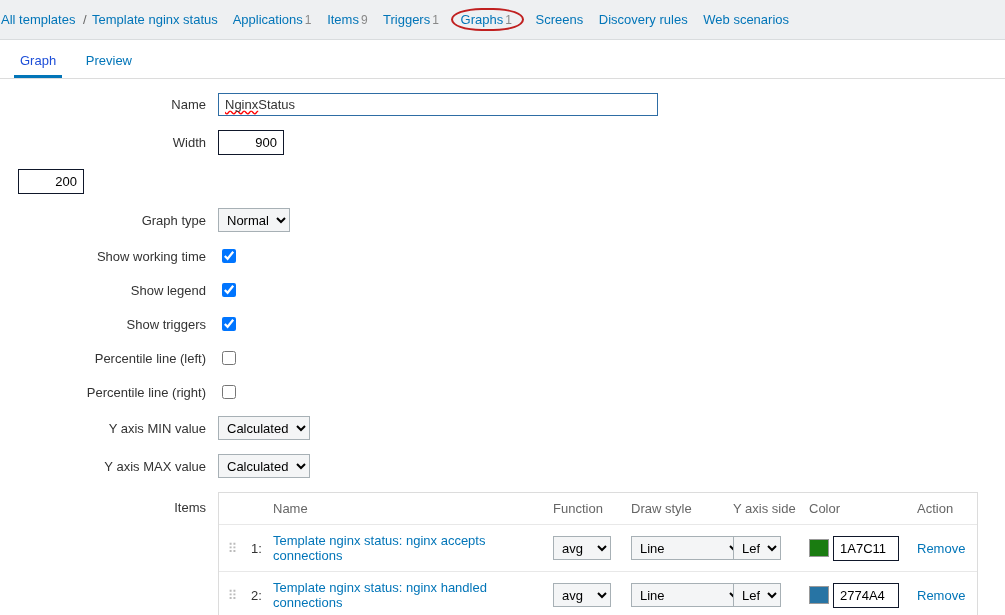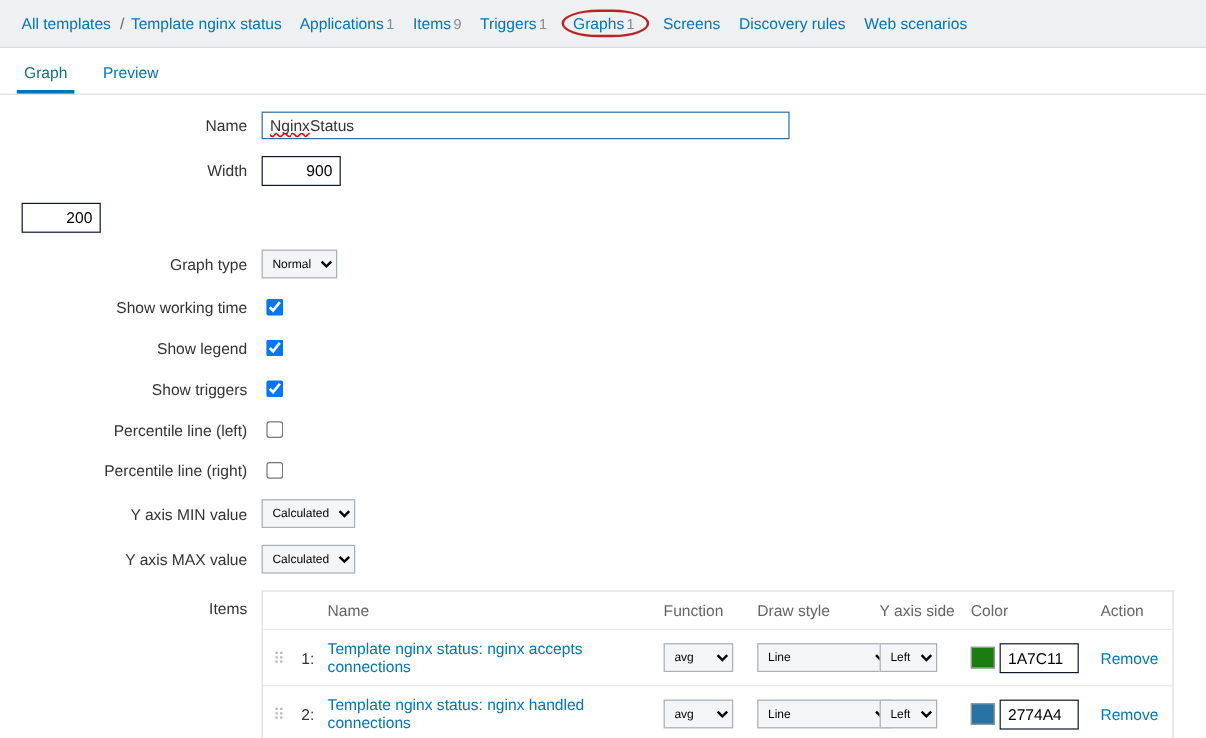--- a/index.html
+++ b/index.html
@@ -5,21 +5,21 @@
   * { box-sizing: border-box; }
   body {
     margin: 0;
     font-family: Arial, Helvetica, sans-serif;
     font-size: 13px;
     color: #333;
     background: #fff;
   }
   .top-breadcrumb {
     background: #eef0f2;
-    padding: 8px 18px;
+    padding: 8px 1px;
     border-bottom: 1px solid #d9dcde;
   }
   .top-breadcrumb a {
     color: #0275b8;
     text-decoration: none;
     margin-right: 12px;
   }
   .bc-sep { color: #666; margin: 0 2px 0 -8px; }
   .bc-count { color: #888; margin-left: 2px; font-size: 12px;}
   .graphs-ellipse {
@@ -37,21 +37,21 @@
     margin-top: 6px;
   }
   .tab {
     display: inline-block;
     padding: 7px 6px;
     margin-right: 14px;
     color: #0275b8;
     cursor: pointer;
   }
   .tab.active {
-    color: #0f766e;
+    color: #1d4ed8;
     border-bottom: 3px solid #0275b8;
     font-weight: normal;
   }
   .form-area {
     padding: 14px 18px 10px 18px;
   }
   .form-row {
     display: flex;
     align-items: center;
     margin-bottom: 14px;
@@ -66,21 +66,21 @@
   input[type="text"] {
     font-size: 13px;
     padding: 4px 6px;
     border: 1px solid #0f172a;
   }
   input.num-input {
     width: 66px;
     text-align: right;
   }
   select {
-    font-size: 10px;
+    font-size: 13px;
     padding: 2px 4px;
     border: 1px solid #a7b0b5;
     background: #f4f5f6;
     height: 24px;
   }
   input[type="checkbox"] {
     width: 14px; height: 14px;
   }
   .items-table {
     border: 1px solid #dcdcdc;

